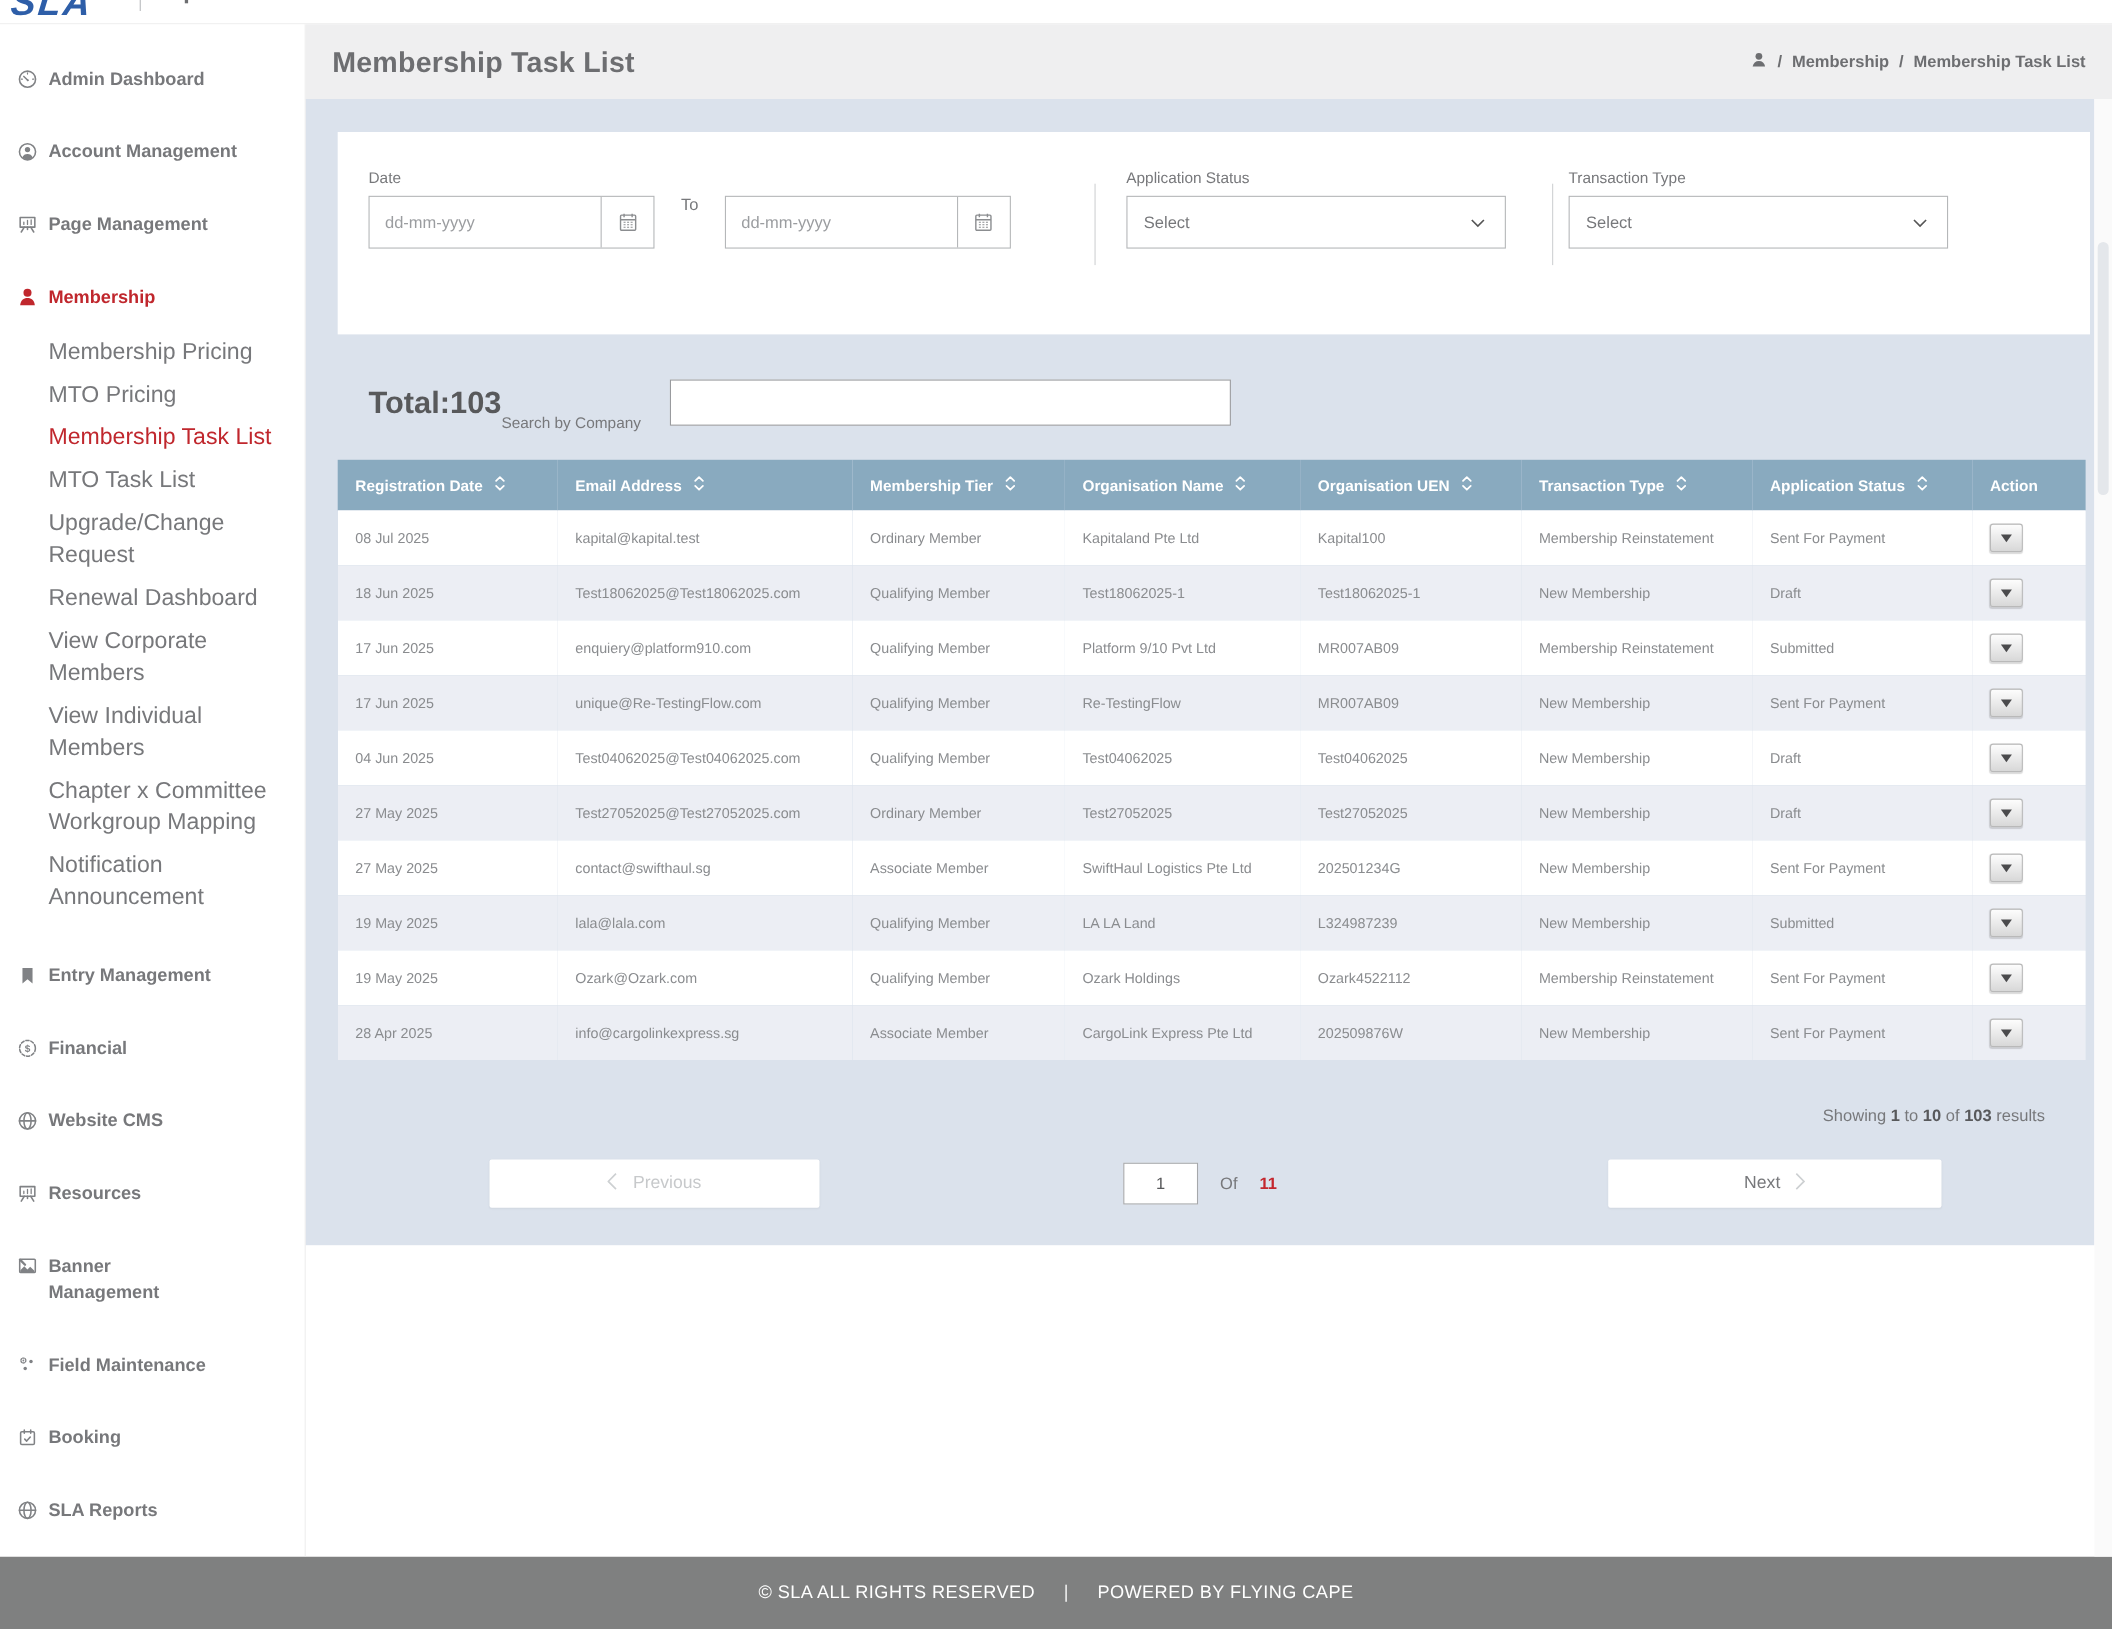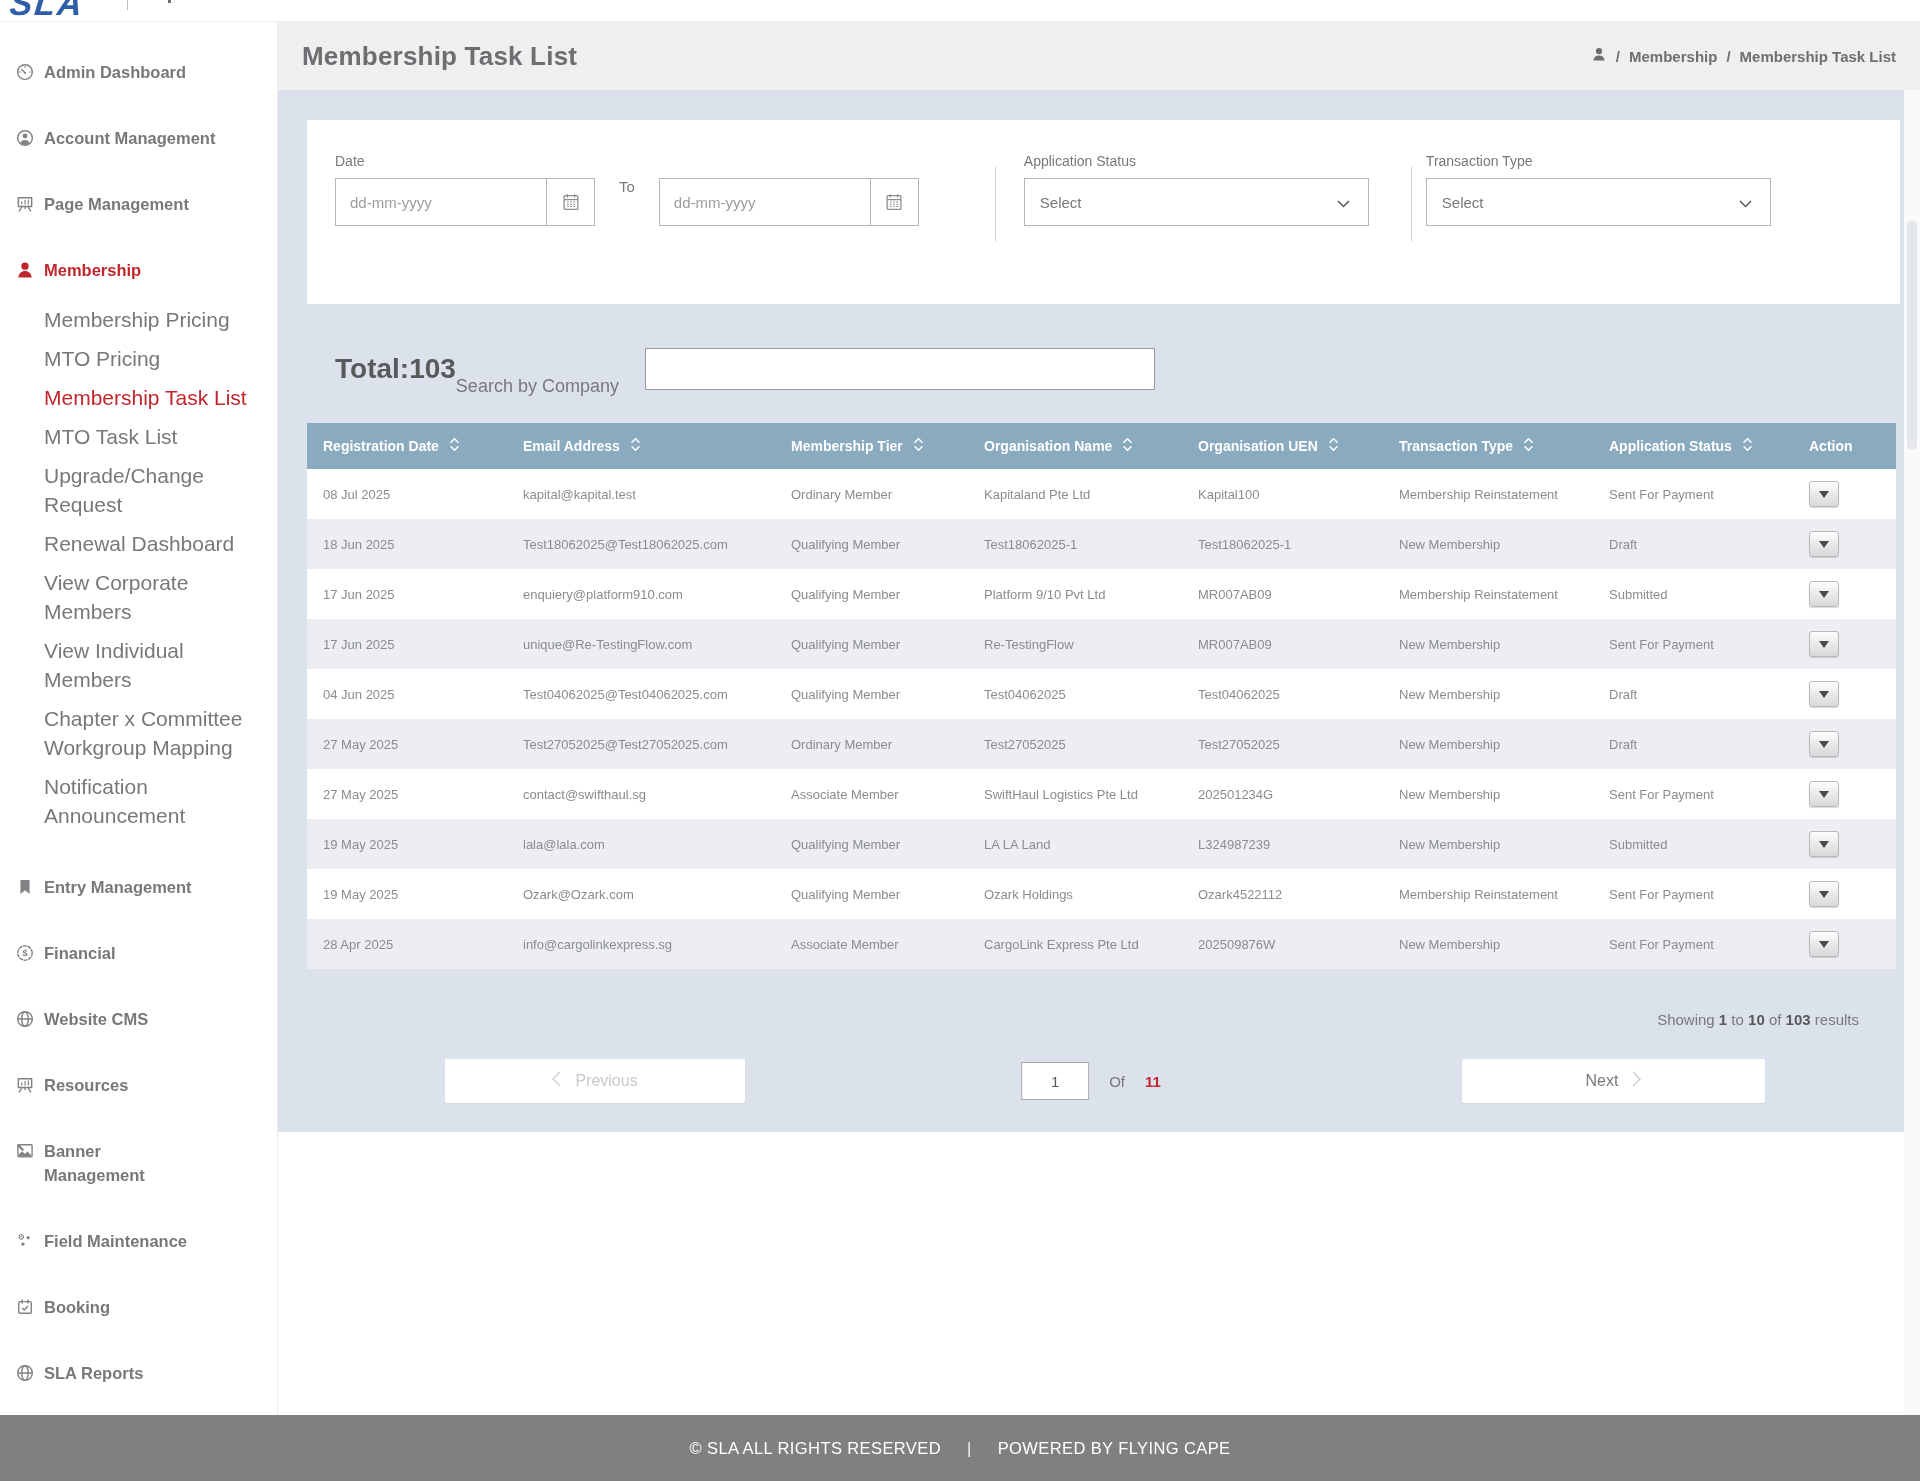--- a/index.html
+++ b/index.html
@@ -53,21 +53,21 @@
   .to-label{margin:0 24px;font-size:15px;color:var(--txt);}
   .vdivider{width:1px;height:74px;background:#cfd1d3;margin-top:14px;}
   .vd1{margin-left:76px;margin-right:28px;}
   .vd2{margin-left:42px;margin-right:14px;}
   .select{width:345px;height:48px;border:1px solid #b5b7b9;background:#fff;display:flex;align-items:center;
           justify-content:space-between;padding:0 18px 0 15px;color:var(--txt);font-size:15px;cursor:pointer;}
   
   .summary-row{display:flex;align-items:center;justify-content:flex-start;margin:36px 41px 26px 57px;}
   .total{font-size:28px;font-weight:700;color:var(--dark);}
   .search-group{display:flex;align-items:center;gap:26px;}
-  .search-label{font-size:18px;color:var(--txt);margin-top:36px;}
+  .search-label{font-size:14px;color:var(--txt);margin-top:36px;}
   .search-input{width:510px;height:42px;border:1px solid #999b9e;background:#fff;font-size:15px;padding:0 10px;
                 font-family:"Liberation Sans",sans-serif;color:var(--dark);}
   
   .data-table{margin-left:29px;width:1589px;border-collapse:collapse;table-layout:fixed;}
   .data-table thead th{background:var(--thead);color:#fff;font-size:14px;font-weight:700;text-align:left;
                        height:46px;padding:0 0 0 16px;cursor:pointer;}
   .th-inner{display:flex;align-items:center;gap:10px;}
   .data-table tbody td{font-size:13px;color:var(--cell);height:50px;padding:0 4px 0 16px;overflow:hidden;
                        white-space:nowrap;text-overflow:ellipsis;}
   .data-table tbody tr:nth-child(even){background:#eceef4;}

